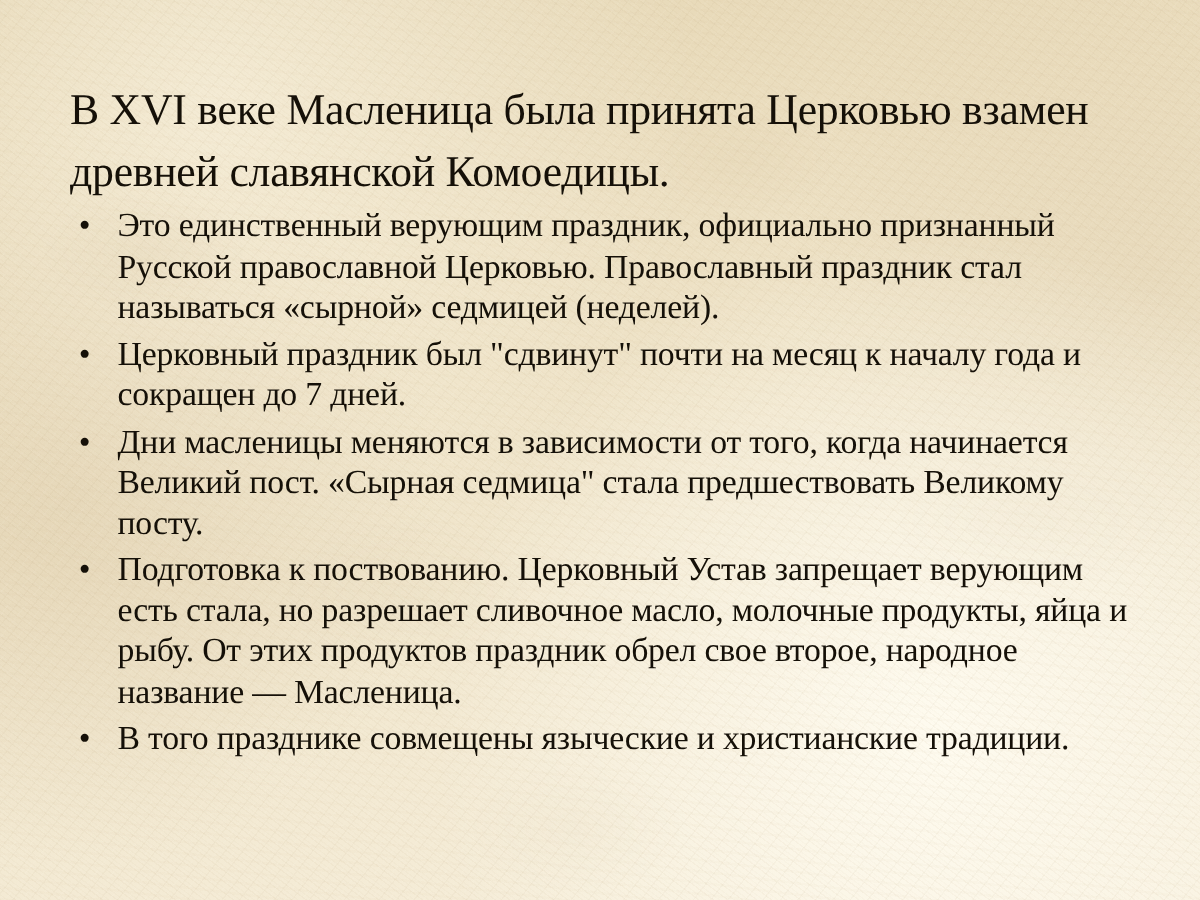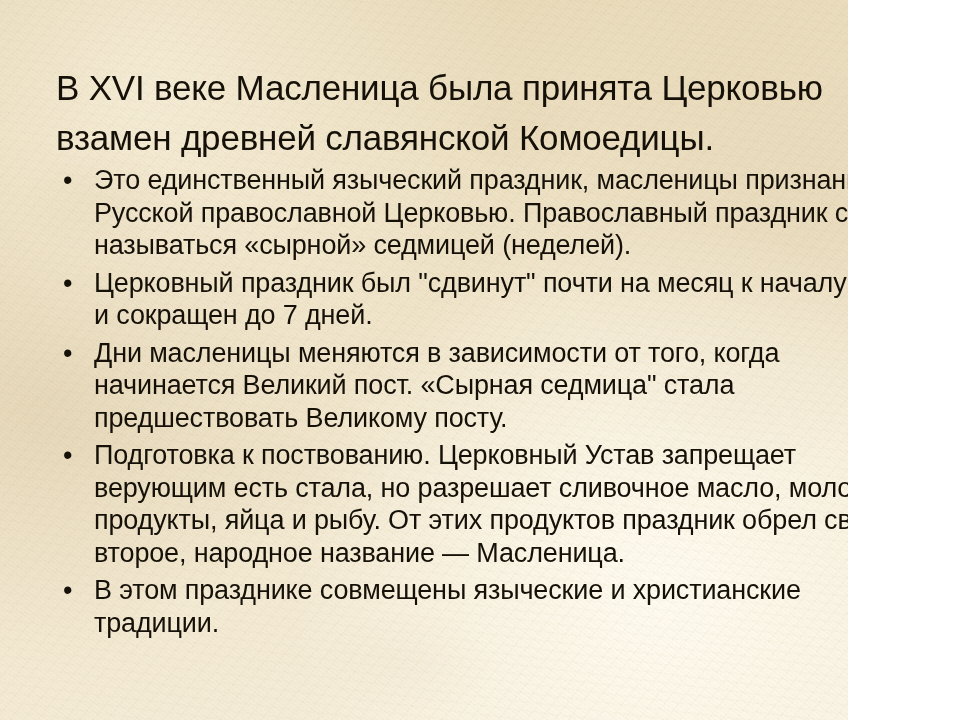--- a/index.html
+++ b/index.html
@@ -4,25 +4,25 @@
 <title>Slide</title>
 <style>
   html, body {
     margin: 0;
     padding: 0;
     background: #ffffff;
   }
 
   .slide {
     position: relative;
-    width: 848px;
+    width: 960px;
     height: 720px;
     overflow: hidden;
     box-sizing: border-box;
-    font-family: Liberation Sans, sans-serif;
+    font-family: Liberation Serif, serif;
     color: #151008;
     background-color: #ece0c3;
     background-image:
       radial-gradient(circle at 78% 82%, rgba(255,252,241,0.95) 0%, rgba(255,252,241,0.0) 42%),
       radial-gradient(circle at 18% 12%, rgba(255,250,236,0.55) 0%, rgba(255,250,236,0.0) 38%),
       radial-gradient(circle at 6% 55%, rgba(205,183,143,0.30) 0%, rgba(205,183,143,0.0) 30%),
       radial-gradient(circle at 96% 30%, rgba(208,186,146,0.22) 0%, rgba(208,186,146,0.0) 28%),
       linear-gradient(165deg, #e4d5b2 0%, #ecdfc1 30%, #f2e8d0 62%, #f7efdc 100%);
   }
 
@@ -121,38 +121,38 @@
 
 <div class="slide">
   <div class="content">
 
     <h1 class="slide-title">В XVI веке Масленица была принята Церковью взамен древней славянской Комоедицы.</h1>
 
     <ul class="bullet-list">
 
       <li class="bullet-item">
         <span class="bullet-dot">•</span>
-        <span class="bullet-text">Это единственный языческий праздник, масленицы признанный Русской православной Церковью. Православный праздник стал называться «сырной» седмицей (неделей).</span>
+        <span class="bullet-text">Это единственный верующим праздник, официально признанный Русской православной Церковью. Православный праздник стал называться «сырной» седмицей (неделей).</span>
       </li>
 
       <li class="bullet-item">
         <span class="bullet-dot">•</span>
         <span class="bullet-text">Церковный праздник был "сдвинут" почти на месяц к началу года и сокращен до 7 дней.</span>
       </li>
 
       <li class="bullet-item">
         <span class="bullet-dot">•</span>
         <span class="bullet-text">Дни масленицы меняются в зависимости от того, когда начинается Великий пост. «Сырная седмица" стала предшествовать Великому посту.</span>
       </li>
 
       <li class="bullet-item">
         <span class="bullet-dot">•</span>
         <span class="bullet-text">Подготовка к поствованию. Церковный Устав запрещает верующим есть стала, но разрешает сливочное масло, молочные продукты, яйца и рыбу. От этих продуктов праздник обрел свое второе, народное название — Масленица.</span>
       </li>
 
       <li class="bullet-item">
         <span class="bullet-dot">•</span>
-        <span class="bullet-text">В этом празднике совмещены языческие и христианские традиции.</span>
+        <span class="bullet-text">В того празднике совмещены языческие и христианские традиции.</span>
       </li>
 
     </ul>
   </div>
 </div>
 
 </body></html>

